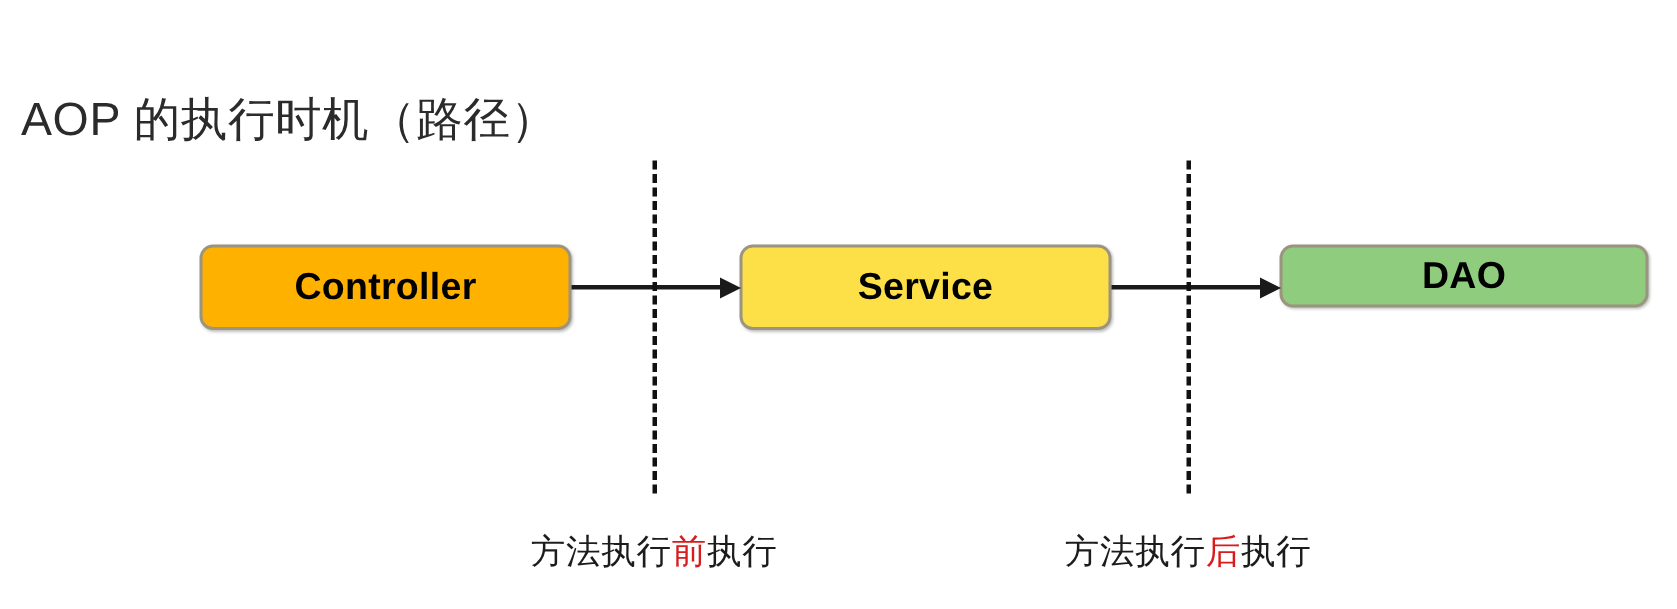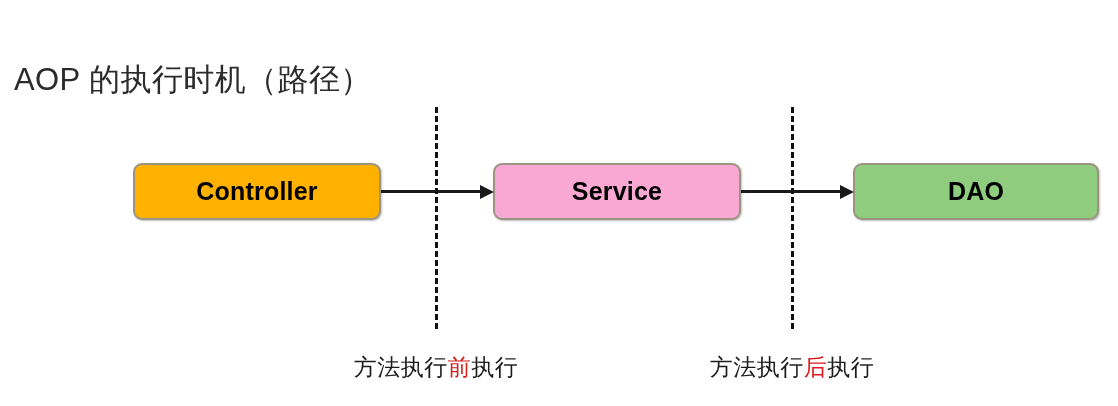--- a/index.html
+++ b/index.html
@@ -57,27 +57,27 @@
     top: 163px;
     width: 248px;
     height: 57px;
     background: #FFB100;
   }
   .node-service {
     left: 493px;
     top: 163px;
     width: 248px;
     height: 57px;
-    background: #f9a8d4;
+    background: #fde047;
   }
   .node-dao {
     left: 853px;
     top: 163px;
     width: 246px;
-    height: 57px;
+    height: 42px;
     background: #90CC7D;
   }
 
   
   .connector {
     position: absolute;
     top: 184px;
     height: 16px;
   }
   .conn-1 { left: 381px; width: 113px; }

